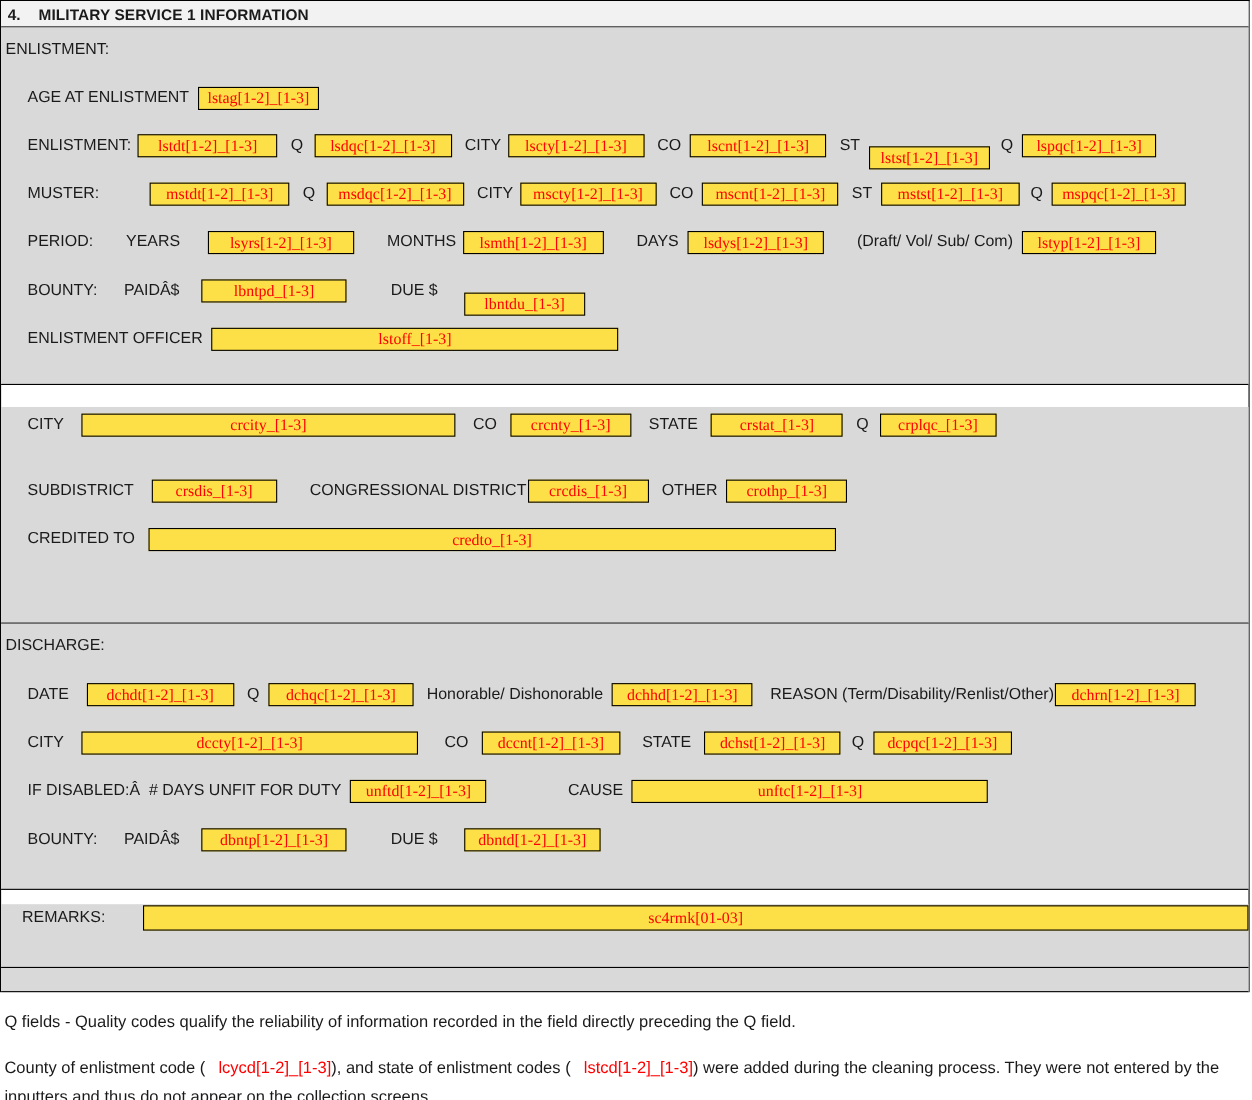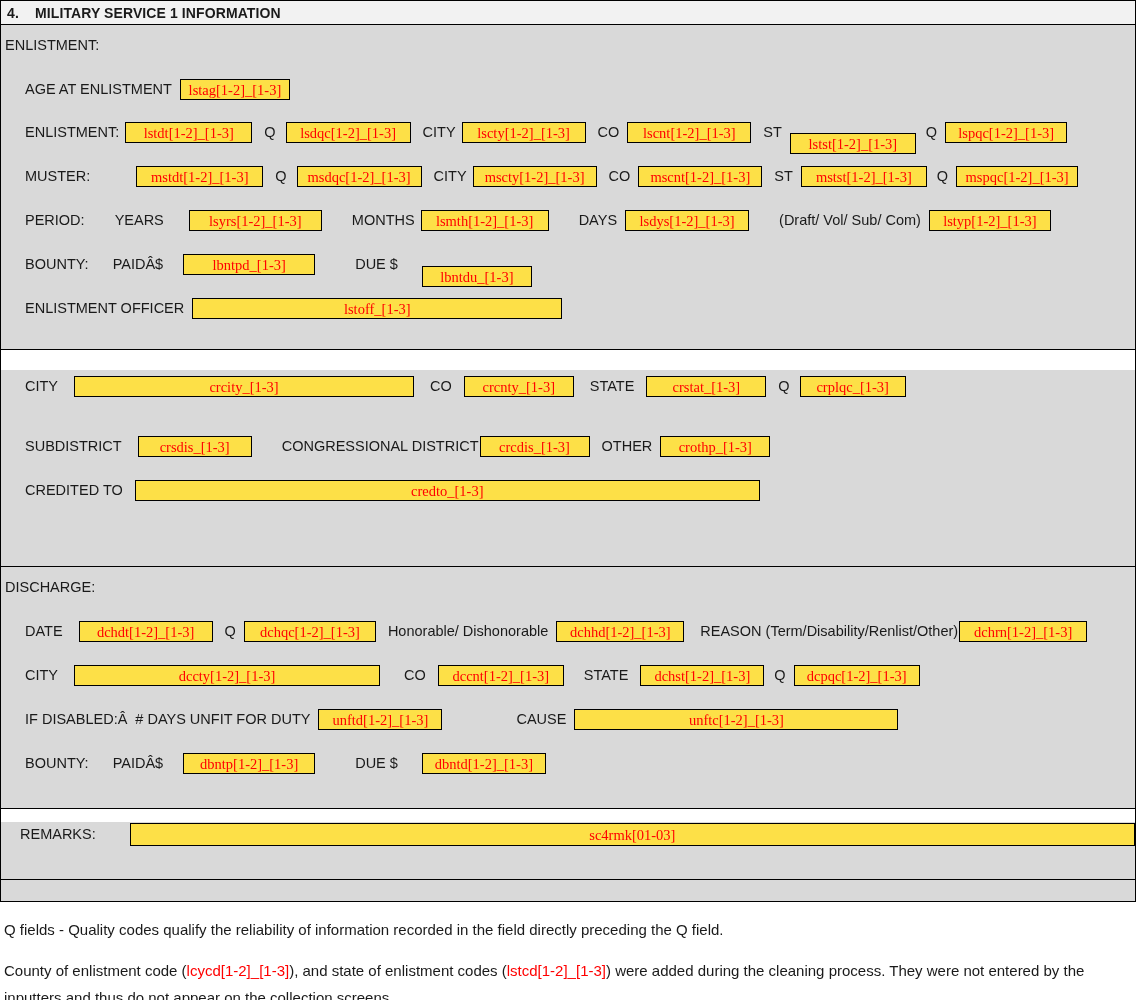--- a/index.html
+++ b/index.html
@@ -87,21 +87,21 @@
 
   .indent { width: 20px; flex: none; }
 
   .notes {
     padding: 14px 4px 0 4px;
     font-size: 15px;
     line-height: 27px;
     color: #1a1a1a;
   }
   .notes p { margin: 0 0 14px 0; }
-  .code { color: #ff0000; }
+  .code { color: #ff0000; margin-left: 12px; }
 </style>
 </head>
 <body>
 
 <div class="form">
 
   <div class="title-bar">
     <span class="title-num">4.</span>
     <span>MILITARY SERVICE 1 INFORMATION</span>
   </div>
@@ -129,21 +129,21 @@
       <span class="lbl">CITY</span>
       <span class="sp6"></span>
       <span class="fld" style="width:124px;">lscty[1-2]_[1-3]</span>
       <span class="sp12"></span>
       <span class="lbl">CO</span>
       <span class="sp8"></span>
       <span class="fld" style="width:124px;">lscnt[1-2]_[1-3]</span>
       <span class="sp12"></span>
       <span class="lbl">ST</span>
       <span class="sp8"></span>
-      <span class="fld" style="width:126px;margin-top:22px;">lstst[1-2]_[1-3]</span>
+      <span class="fld" style="width:110px;margin-top:22px;">lstst[1-2]_[1-3]</span>
       <span class="sp10"></span>
       <span class="lbl">Q</span>
       <span class="sp8"></span>
       <span class="fld" style="width:122px;">lspqc[1-2]_[1-3]</span>
     </div>
 
     <div class="row" style="margin-top:12px;">
       <span class="indent"></span>
       <span class="lbl">MUSTER:</span>
       <span style="width:46px;flex:none;"></span>

